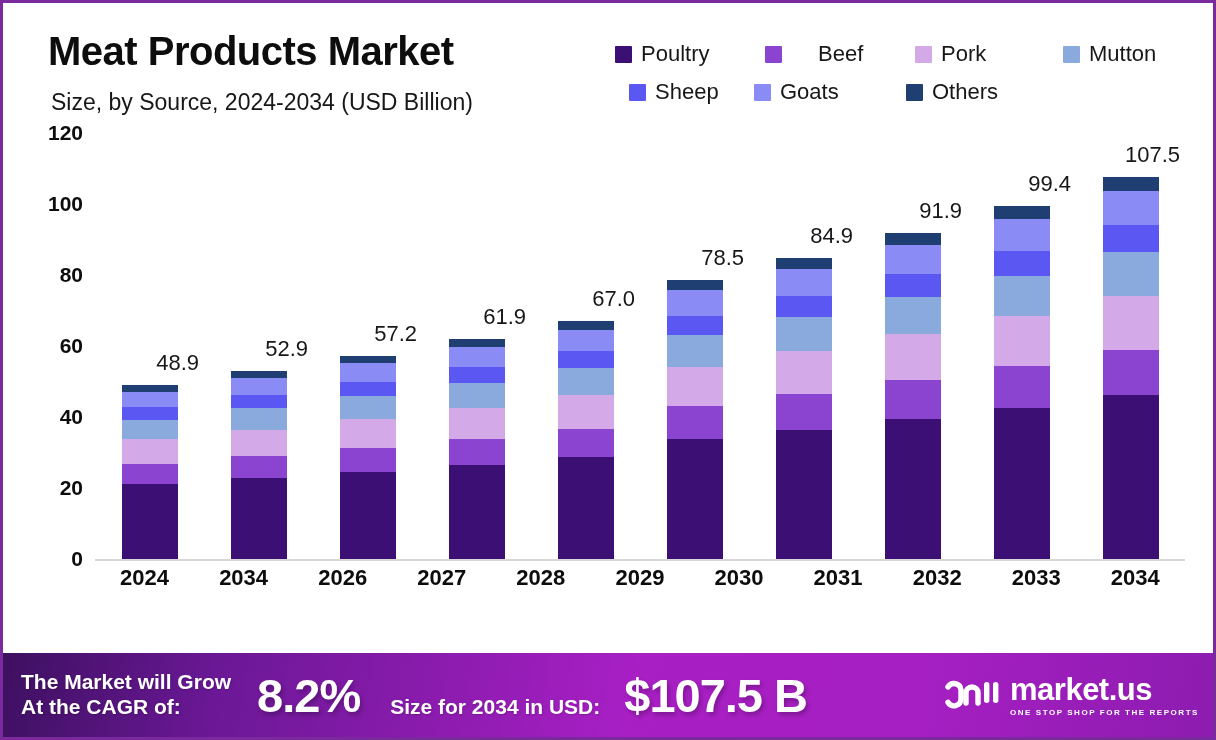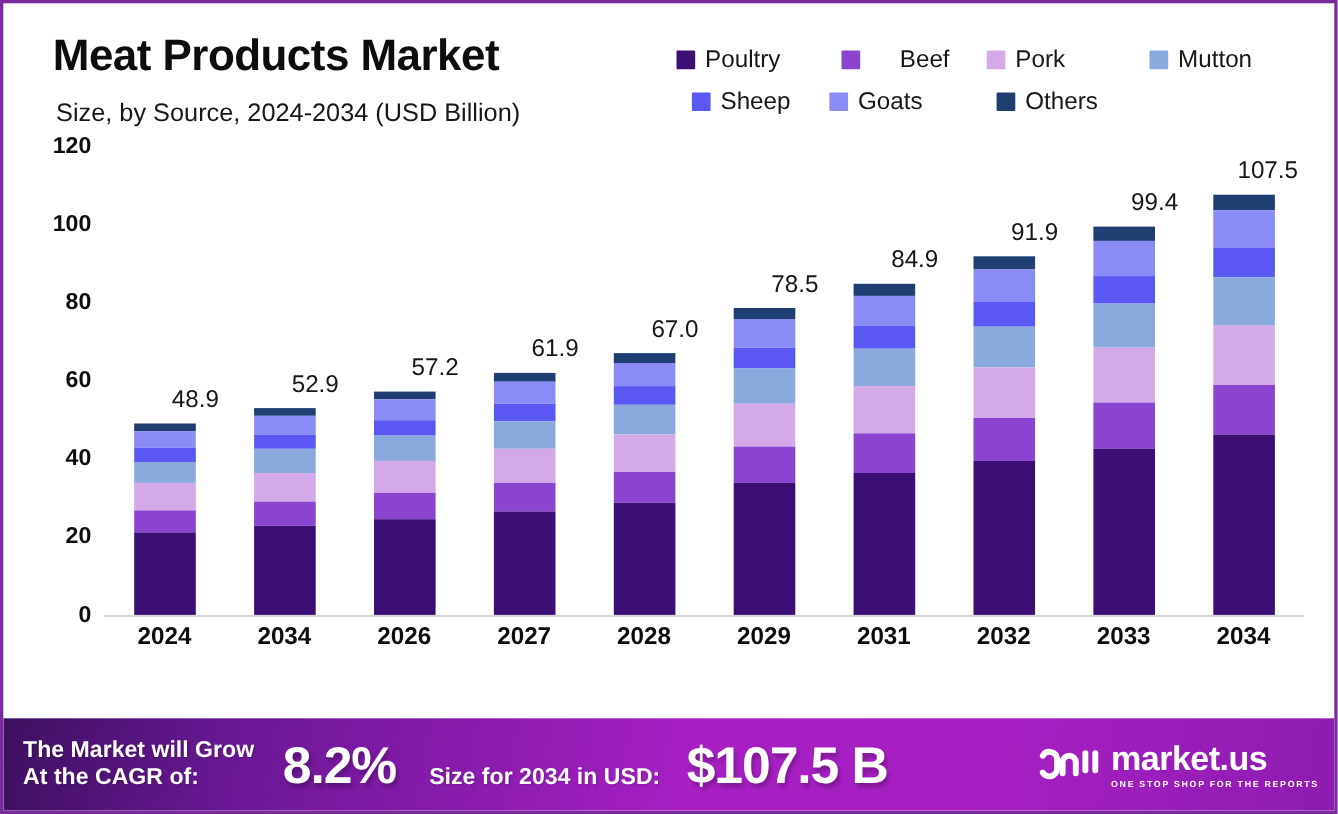--- a/index.html
+++ b/index.html
@@ -218,21 +218,21 @@
     <div class="title">Meat Products Market</div>
     <div class="subtitle">Size, by Source, 2024-2034 (USD Billion)</div>
   </div>
 
   <div class="legend" id="legend-host">
       <div class="legend-row">
         <div class="legend-item" style="width: 150px;">
           <span class="legend-swatch" style="background: rgb(60, 15, 117);"></span>
           <span class="legend-label">Poultry</span>
         </div>
-        <div class="legend-item" style="width: 132px; gap: 36px;">
+        <div class="legend-item" style="width: 150px; gap: 36px;">
           <span class="legend-swatch" style="background: rgb(139, 68, 207);"></span>
           <span class="legend-label">Beef</span>
         </div>
         <div class="legend-item" style="width: 148px;">
           <span class="legend-swatch" style="background: rgb(212, 169, 232);"></span>
           <span class="legend-label">Pork</span>
         </div>
         <div class="legend-item" style="width: 140px;">
           <span class="legend-swatch" style="background: rgb(138, 170, 222);"></span>
           <span class="legend-label">Mutton</span>
@@ -387,20 +387,21 @@
           </div>
         </div>
       </div>
     <div class="x-axis" id="xaxis-host">
         <div class="x-tick">2024</div>
         <div class="x-tick">2034</div>
         <div class="x-tick">2026</div>
         <div class="x-tick">2027</div>
         <div class="x-tick">2028</div>
         <div class="x-tick">2029</div>
+        <div class="x-tick">2030</div>
         <div class="x-tick">2031</div>
         <div class="x-tick">2032</div>
         <div class="x-tick">2033</div>
         <div class="x-tick">2034</div>
       </div>
   </div>
 
   <div class="banner">
     <div class="banner-text">
       <span>The Market will Grow</span><br>

